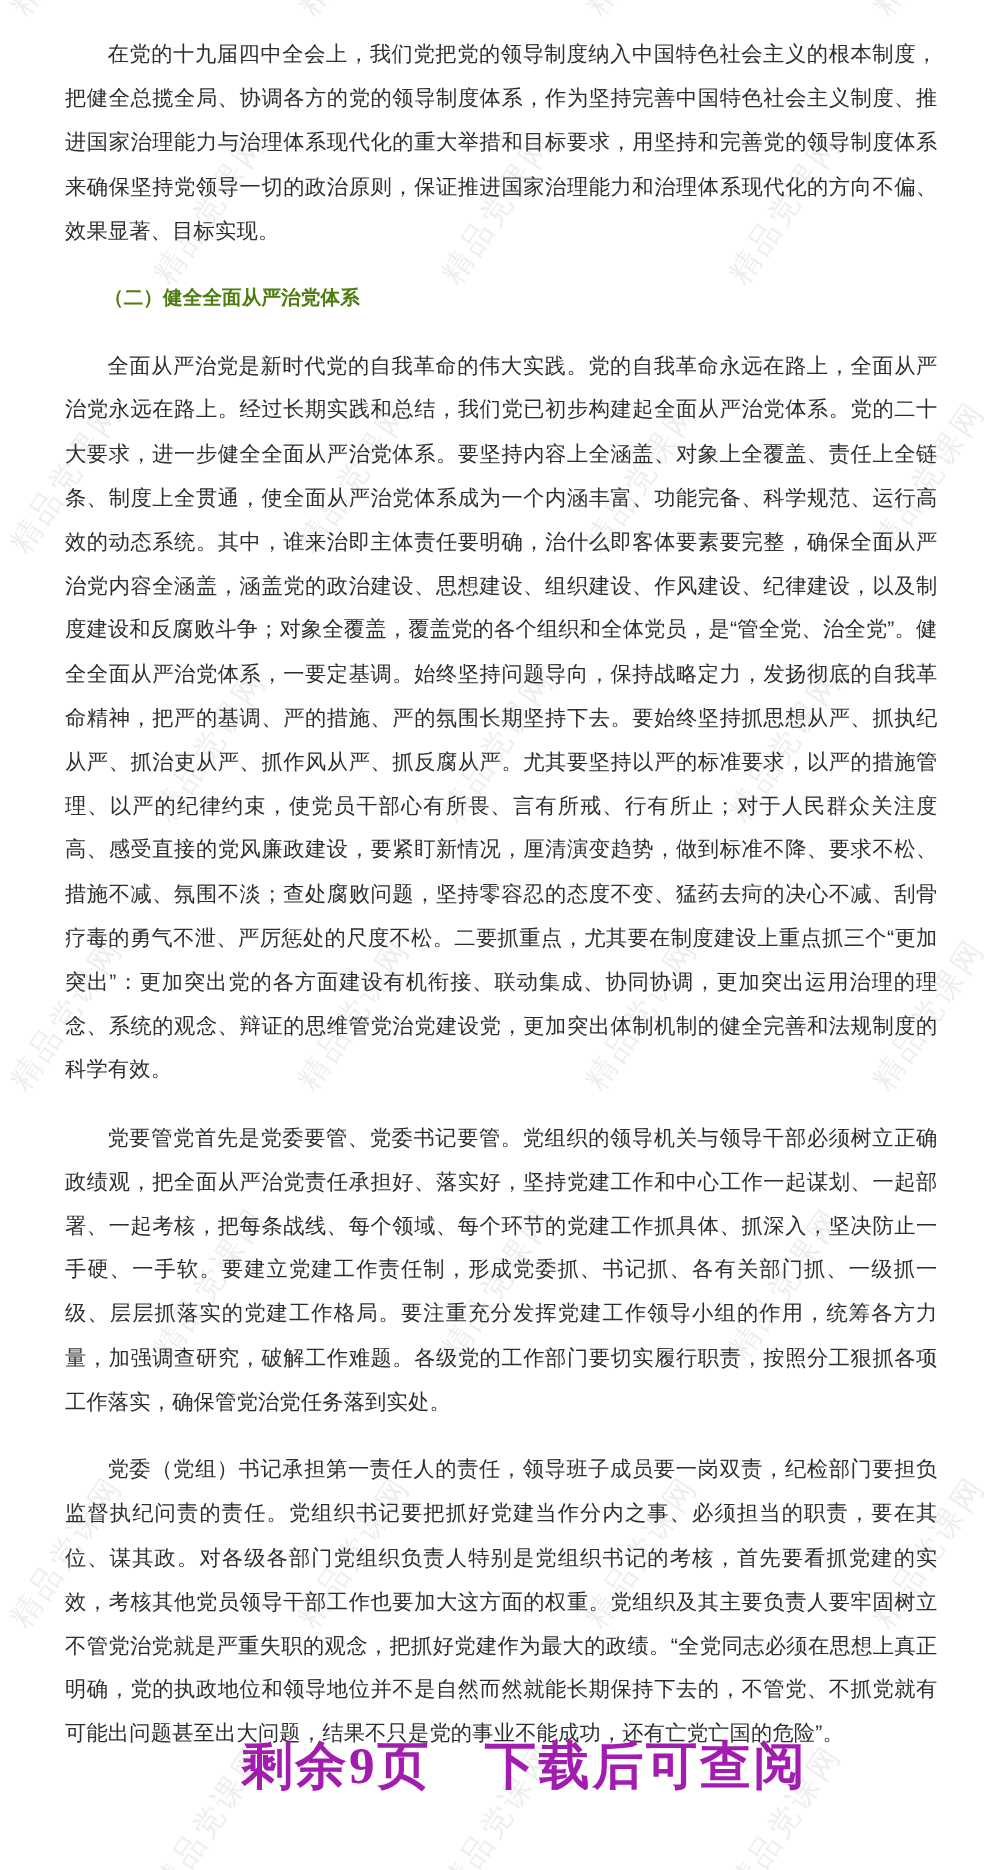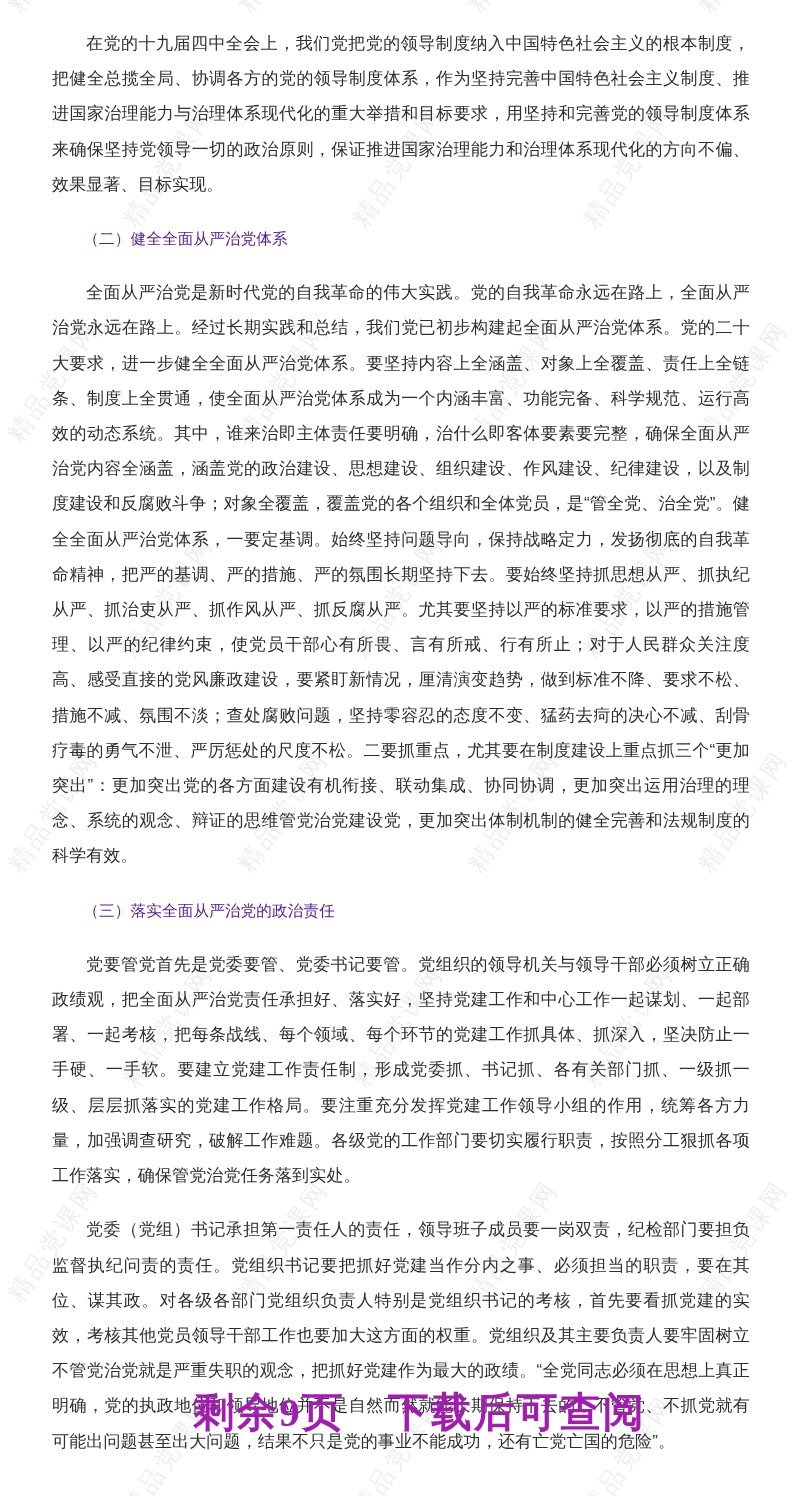--- a/index.html
+++ b/index.html
@@ -54,22 +54,22 @@
     text-align: justify;
     text-justify: inter-ideograph;
     text-indent: 2em;
     letter-spacing: 0.15px;
     word-break: break-all;
   }
   h2.heading {
     margin: 0 0 19px 0;
     font-size: 15.6px;
     line-height: 35.2px;
-    font-weight: 400;
-    color: #4c1d95;
+    font-weight: 700;
+    color: #4d7c0f;
     text-indent: 2em;
     letter-spacing: 0.15px;
   }
 
   
   #footer {
     position: absolute;
     left: 0;
     right: 0;
     top: 1385px;
@@ -120,21 +120,20 @@
       <span class="wm" style="left: 690px; top: 1290px;">精品党课网</span>
       <span class="wm" style="left: 115px; top: 1505px;">精品党课网</span>
       <span class="wm" style="left: 345px; top: 1505px;">精品党课网</span>
       <span class="wm" style="left: 575px; top: 1505px;">精品党课网</span>
     </div>
 
   <div id="content">
       <p class="para">在党的十九届四中全会上，我们党把党的领导制度纳入中国特色社会主义的根本制度，把健全总揽全局、协调各方的党的领导制度体系，作为坚持完善中国特色社会主义制度、推进国家治理能力与治理体系现代化的重大举措和目标要求，用坚持和完善党的领导制度体系来确保坚持党领导一切的政治原则，保证推进国家治理能力和治理体系现代化的方向不偏、效果显著、目标实现。</p>
       <h2 class="heading">（二）健全全面从严治党体系</h2>
       <p class="para">全面从严治党是新时代党的自我革命的伟大实践。党的自我革命永远在路上，全面从严治党永远在路上。经过长期实践和总结，我们党已初步构建起全面从严治党体系。党的二十大要求，进一步健全全面从严治党体系。要坚持内容上全涵盖、对象上全覆盖、责任上全链条、制度上全贯通，使全面从严治党体系成为一个内涵丰富、功能完备、科学规范、运行高效的动态系统。其中，谁来治即主体责任要明确，治什么即客体要素要完整，确保全面从严治党内容全涵盖，涵盖党的政治建设、思想建设、组织建设、作风建设、纪律建设，以及制度建设和反腐败斗争；对象全覆盖，覆盖党的各个组织和全体党员，是“管全党、治全党”。健全全面从严治党体系，一要定基调。始终坚持问题导向，保持战略定力，发扬彻底的自我革命精神，把严的基调、严的措施、严的氛围长期坚持下去。要始终坚持抓思想从严、抓执纪从严、抓治吏从严、抓作风从严、抓反腐从严。尤其要坚持以严的标准要求，以严的措施管理、以严的纪律约束，使党员干部心有所畏、言有所戒、行有所止；对于人民群众关注度高、感受直接的党风廉政建设，要紧盯新情况，厘清演变趋势，做到标准不降、要求不松、措施不减、氛围不淡；查处腐败问题，坚持零容忍的态度不变、猛药去疴的决心不减、刮骨疗毒的勇气不泄、严厉惩处的尺度不松。二要抓重点，尤其要在制度建设上重点抓三个“更加突出”：更加突出党的各方面建设有机衔接、联动集成、协同协调，更加突出运用治理的理念、系统的观念、辩证的思维管党治党建设党，更加突出体制机制的健全完善和法规制度的科学有效。</p>
-      <h2 class="heading">（三）落实全面从严治党的政治责任</h2>
       <p class="para">党要管党首先是党委要管、党委书记要管。党组织的领导机关与领导干部必须树立正确政绩观，把全面从严治党责任承担好、落实好，坚持党建工作和中心工作一起谋划、一起部署、一起考核，把每条战线、每个领域、每个环节的党建工作抓具体、抓深入，坚决防止一手硬、一手软。要建立党建工作责任制，形成党委抓、书记抓、各有关部门抓、一级抓一级、层层抓落实的党建工作格局。要注重充分发挥党建工作领导小组的作用，统筹各方力量，加强调查研究，破解工作难题。各级党的工作部门要切实履行职责，按照分工狠抓各项工作落实，确保管党治党任务落到实处。</p>
       <p class="para">党委（党组）书记承担第一责任人的责任，领导班子成员要一岗双责，纪检部门要担负监督执纪问责的责任。党组织书记要把抓好党建当作分内之事、必须担当的职责，要在其位、谋其政。对各级各部门党组织负责人特别是党组织书记的考核，首先要看抓党建的实效，考核其他党员领导干部工作也要加大这方面的权重。党组织及其主要负责人要牢固树立不管党治党就是严重失职的观念，把抓好党建作为最大的政绩。“全党同志必须在思想上真正明确，党的执政地位和领导地位并不是自然而然就能长期保持下去的，不管党、不抓党就有可能出问题甚至出大问题，结果不只是党的事业不能成功，还有亡党亡国的危险”。</p>
     </div>
 
   <div id="footer">
     <span class="footer-text">剩余9页　下载后可查阅</span>
   </div>
 
 </div>
 

